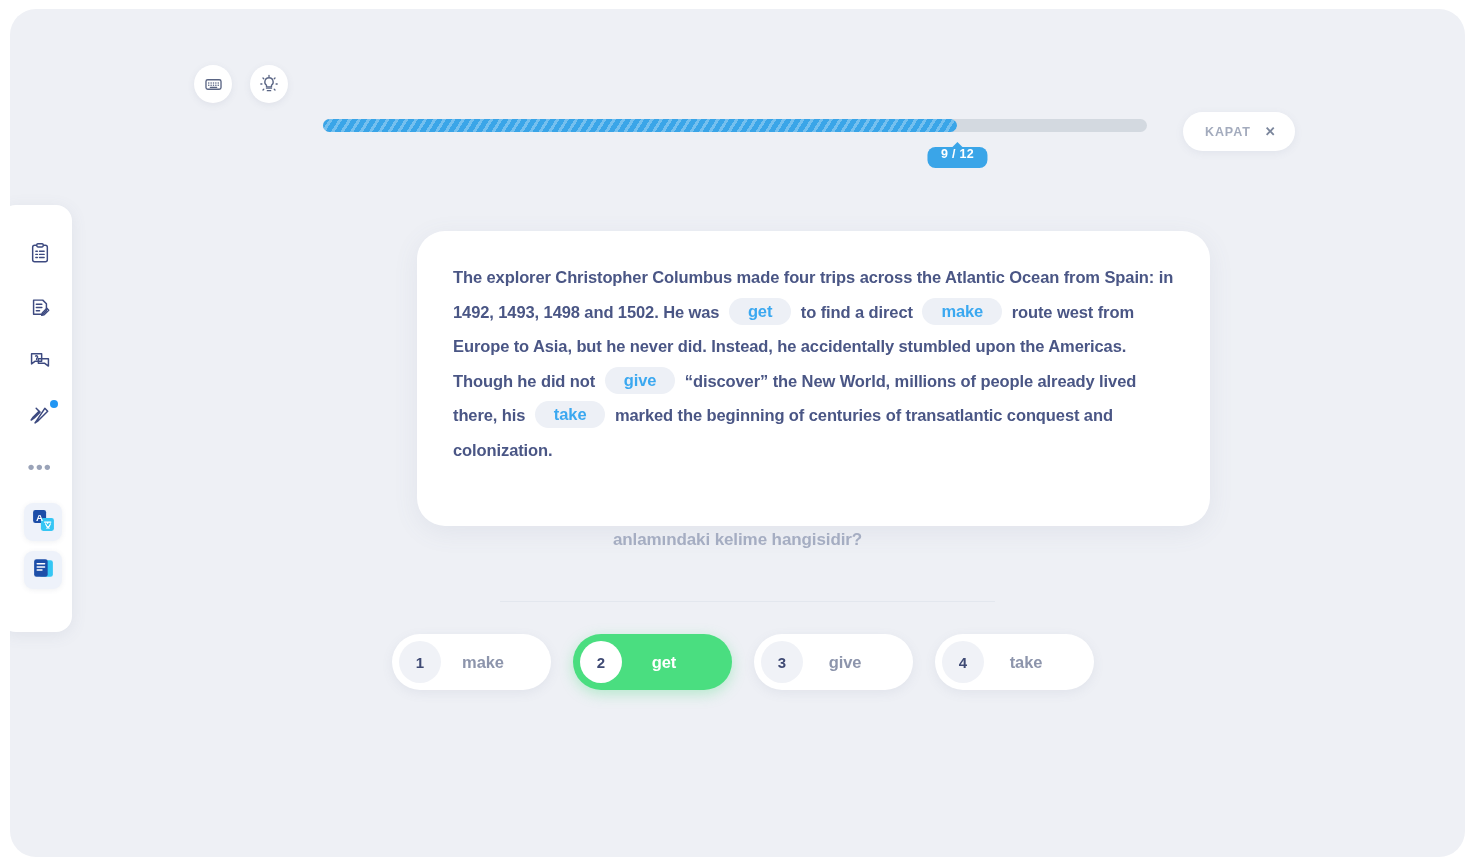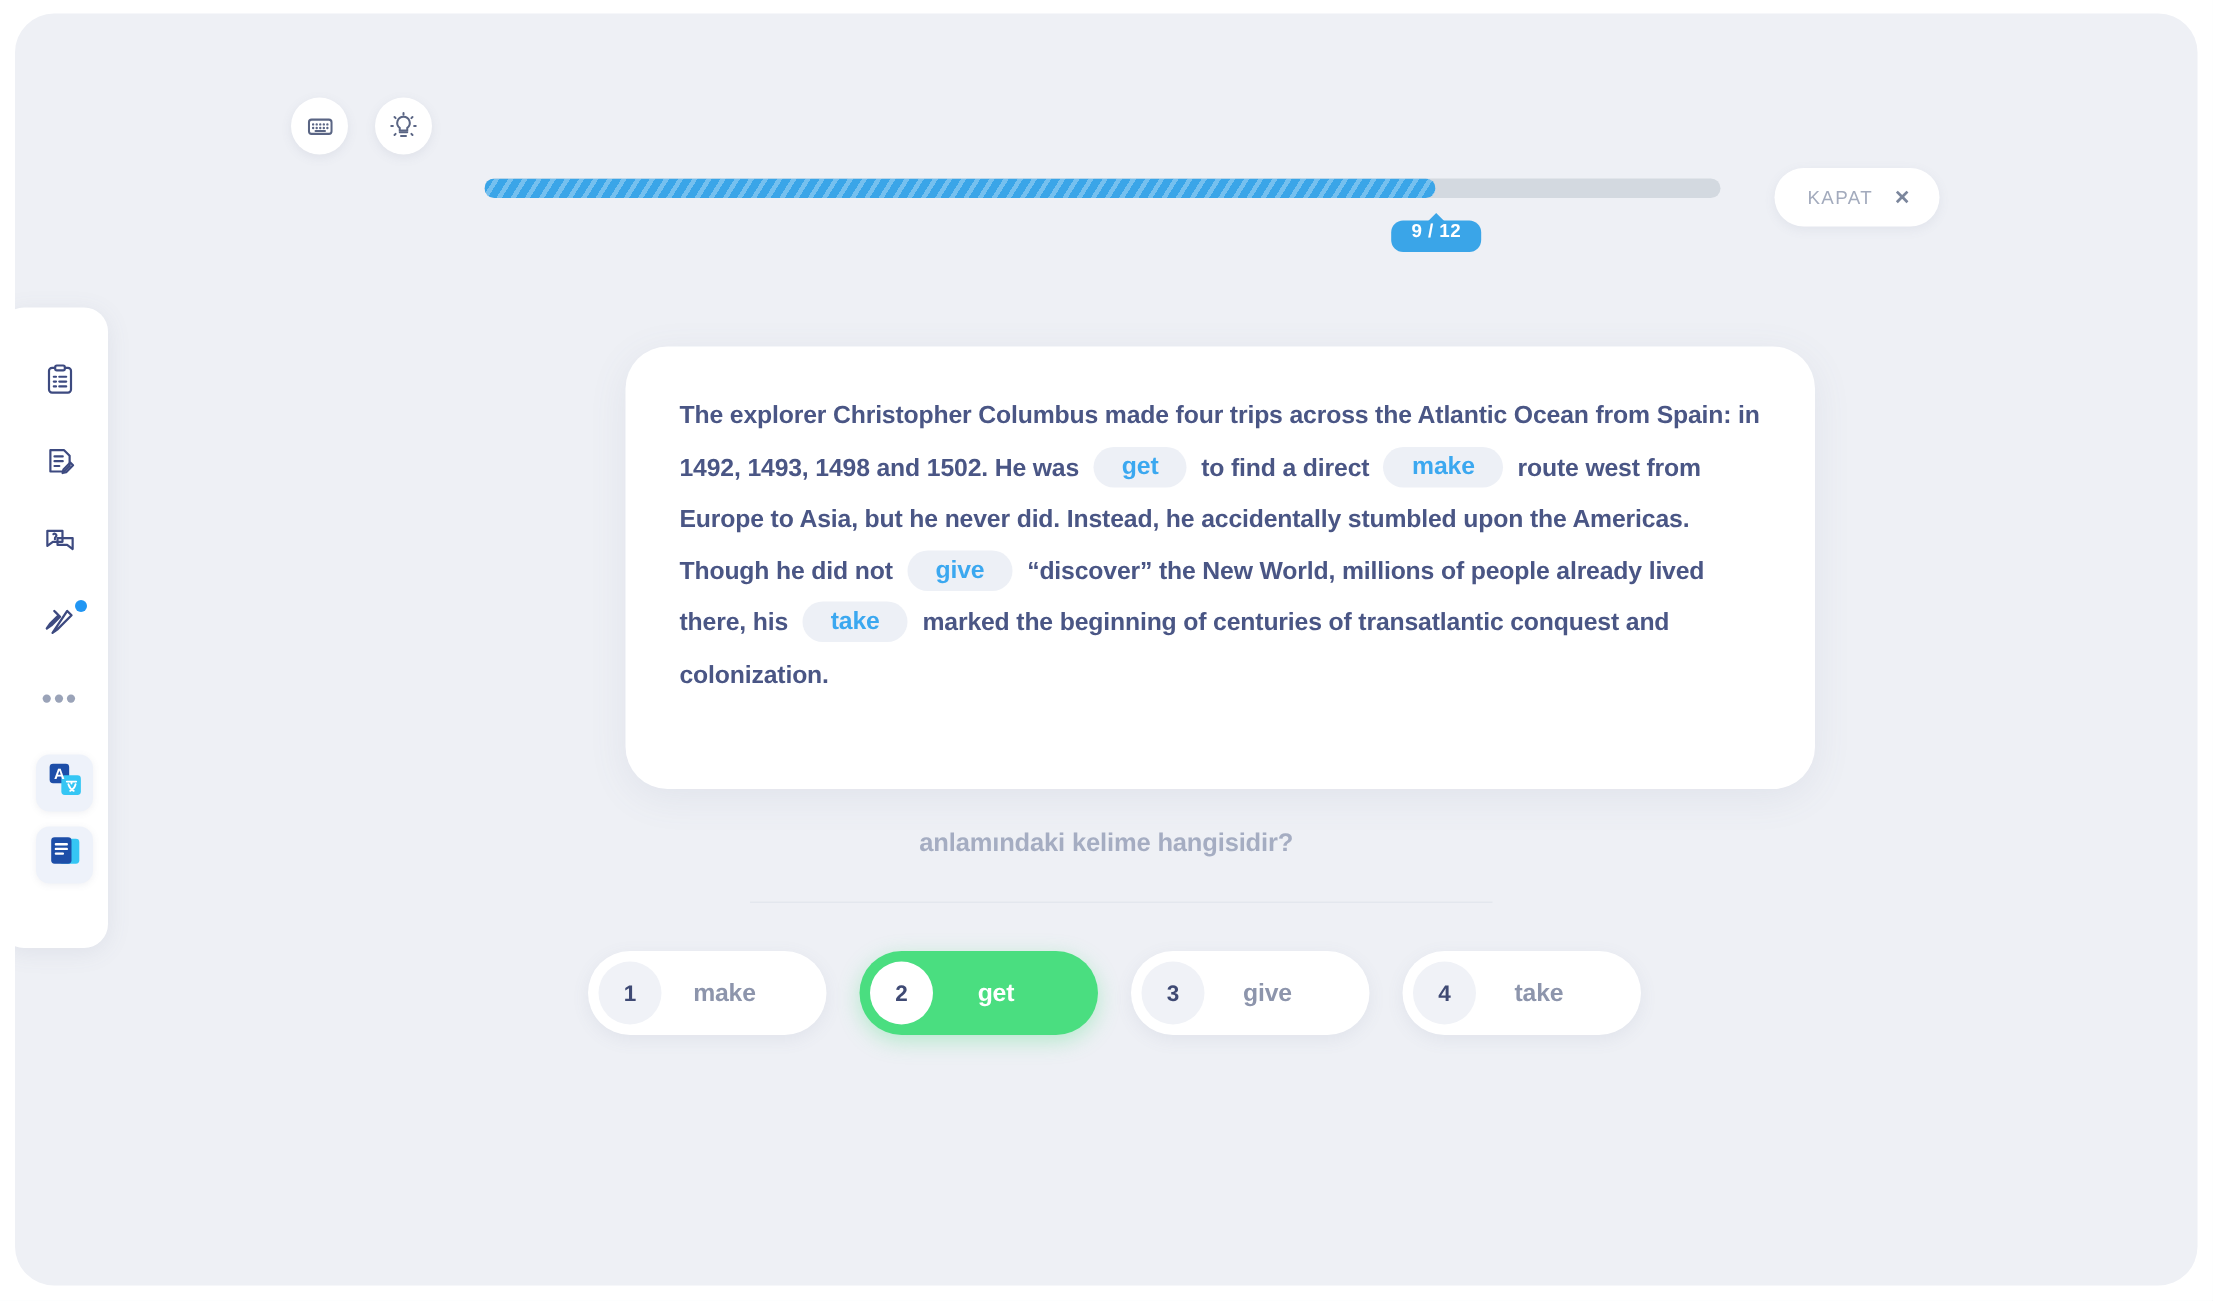--- a/index.html
+++ b/index.html
@@ -118,21 +118,21 @@
     background: #ffffff;
     box-shadow: 0 2px 8px rgba(100,110,140,0.09);
     display: flex;
     align-items: center;
     gap: 14px;
     cursor: pointer;
   }
   .close-btn .lbl {
     color: #a3abbd;
     font-size: 12.5px;
-    font-weight: normal;
+    font-weight: bold;
     letter-spacing: 0.9px;
   }
   .close-btn .x {
     color: #7b869c;
     font-size: 13px;
     font-weight: bold;
     line-height: 1;
   }
 
   
@@ -214,21 +214,21 @@
     margin: 0 5px;
     line-height: 20px;
     vertical-align: 1px;
     cursor: pointer;
   }
 
   
   .question {
     position: absolute;
     left: 0; right: 0;
-    top: 543px;
+    top: 521px;
     text-align: center;
     color: #a5adc2;
     font-size: 17px;
     font-weight: bold;
     letter-spacing: -0.1px;
   }
   .question-divider {
     position: absolute;
     left: 490px;
     top: 592px;

